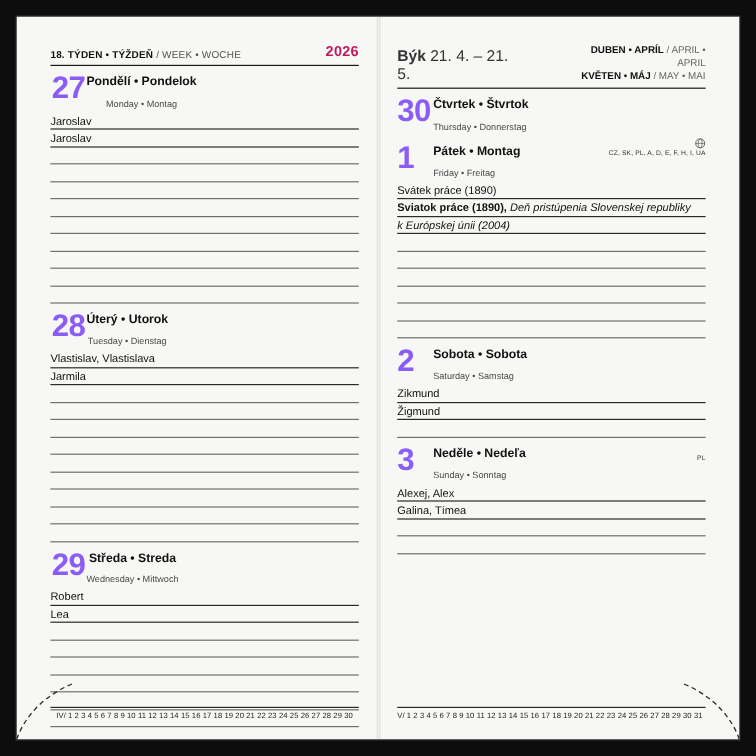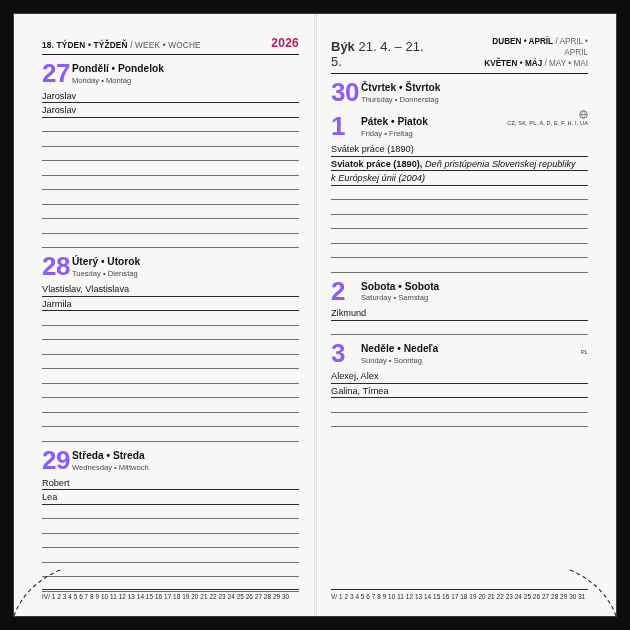--- a/index.html
+++ b/index.html
@@ -33,21 +33,21 @@
     pointer-events: none;
   }
   .page {
     position: absolute;
     top: 0;
     width: 50%;
     height: 100%;
     box-sizing: border-box;
     padding: 22px 22px 0 22px;
   }
-  .page.left { left: 0; padding-left: 28px; padding-right: 16px; }
+  .page.left { left: 0; padding-left: 28px; padding-right: 16px; text-align: center; }
   .page.right { right: 0; padding-left: 16px; padding-right: 28px; }
 
   
   .pg-header {
     display: flex;
     align-items: flex-end;
     justify-content: space-between;
     border-bottom: 1.6px solid #1a1a1a;
     padding-bottom: 4px;
     margin-bottom: 0px;
@@ -105,21 +105,21 @@
   .dn1 {
     font-size: 10.2px;
     font-weight: bold;
     color: #111;
     line-height: 1.15;
   }
   .dn2 {
     font-size: 7.6px;
     color: #4a4a4a;
     line-height: 1.2;
-    margin-top: 1px;
+    margin-top: 7px;
   }
   .flagcodes {
     position: absolute;
     right: 0;
     top: 12px;
     font-size: 5.6px;
     color: #333;
     letter-spacing: 0.02em;
   }
   .flagcodes.small { top: 14px; }
@@ -304,21 +304,21 @@
           <div class="dn1">Čtvrtek • Štvrtok</div>
           <div class="dn2">Thursday • Donnerstag</div>
         </div>
       </div>
     </div>
 
     <div class="day">
       <div class="day-head">
         <div class="daynum">1</div>
         <div class="daynames">
-          <div class="dn1">Pátek • Piatok</div>
+          <div class="dn1">Pátek • Montag</div>
           <div class="dn2">Friday • Freitag</div>
         </div>
         <span class="globe">
           <svg viewBox="0 0 12 12" width="9" height="9">
             <circle cx="6" cy="6" r="5" fill="none" stroke="#333" stroke-width="0.8"></circle>
             <ellipse cx="6" cy="6" rx="2.2" ry="5" fill="none" stroke="#333" stroke-width="0.6"></ellipse>
             <line x1="1" y1="6" x2="11" y2="6" stroke="#333" stroke-width="0.6"></line>
           </svg>
         </span>
         <span class="flagcodes">CZ, SK, PL, A, D, E, F, H, I, UA</span>
@@ -347,20 +347,23 @@
         <div class="daynum">2</div>
         <div class="daynames">
           <div class="dn1">Sobota • Sobota</div>
           <div class="dn2">Saturday • Samstag</div>
         </div>
       </div>
       <div class="lines">
         <div class="line">
             <span class="txt">Zikmund</span>
           </div>
+        <div class="line">
+            <span class="txt">Žigmund</span>
+          </div>
         <div class="line thin"></div>
       </div>
     </div>
 
     <div class="day">
       <div class="day-head">
         <div class="daynum">3</div>
         <div class="daynames">
           <div class="dn1">Neděle • Nedeľa</div>
           <div class="dn2">Sunday • Sonntag</div>

